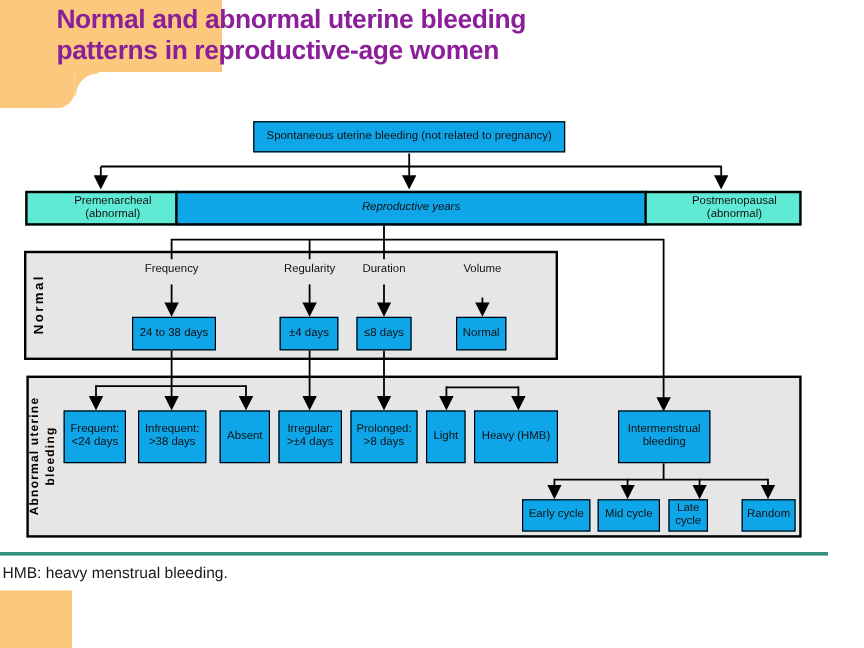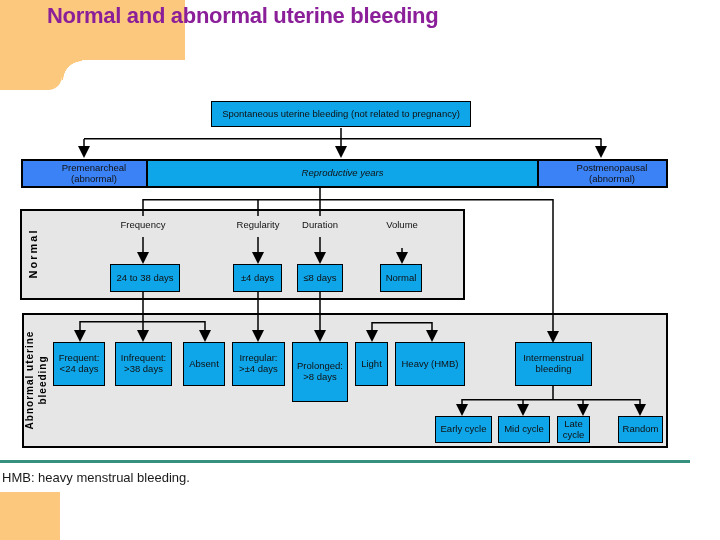--- a/index.html
+++ b/index.html
@@ -14,21 +14,21 @@
     background:radial-gradient(circle 20px at 100% 100%, rgba(255,255,255,0) 0 18.5px, #FBC87D 19px);}
   .y-bottom{position:absolute;left:0;top:492px;width:60px;height:48px;background:#FBC87D;}
   .teal-rule{position:absolute;left:0;top:460px;width:690px;height:3px;background:#35907F;}
   
   .title{position:absolute;left:47px;top:3px;font-size:22px;line-height:26px;font-weight:bold;
     color:#8B1E99;letter-spacing:-0.3px;white-space:nowrap;}
   
   .bx{position:absolute;box-sizing:border-box;border:1.5px solid #000;background:#0ea5e9;
     display:flex;align-items:center;justify-content:center;text-align:center;
     font-size:9.5px;line-height:1.15;padding:1px;}
-  .gray{background:#3b82f6;padding-left:20px;}
+  .gray{background:#5eead4;padding-left:20px;}
   .band{position:absolute;box-sizing:border-box;border:2px solid #000;background:#E6E6E6;}
   .bar{border-width:2px;}
   .param{position:absolute;transform:translateX(-50%);font-size:9.5px;color:#111;}
   .vlabel{position:absolute;transform:rotate(-90deg);font-weight:bold;color:#000;
     text-align:center;line-height:13px;}
   #normal-vlabel{left:-12px;top:247px;width:90px;font-size:11px;letter-spacing:2px;}
   #abnormal-vlabel{left:-24px;top:367px;width:120px;font-size:10px;letter-spacing:1px;}
   .connectors{position:absolute;left:0;top:0;pointer-events:none;}
   .footnote{position:absolute;left:2px;top:470px;font-size:13px;color:#1a1a1a;}
 </style>
@@ -38,20 +38,21 @@
 <div id="slide">
 
   <div class="y-top"></div>
   <div class="y-left"></div>
   <div class="y-fillet"></div>
   <div class="y-bottom"></div>
   <div class="teal-rule"></div>
 
   <div class="title">
     <div>Normal and abnormal uterine bleeding</div>
+    <div>patterns in reproductive-age women</div>
   </div>
 
   <div class="band" style="left:20px;top:209px;width:445px;height:91px;"></div>
   <div class="band" style="left:22px;top:313px;width:646px;height:135px;"></div>
 
   <svg class="connectors" width="720" height="540">
     <defs>
       <marker id="ah" viewBox="0 0 10 10" refX="5" refY="5" markerWidth="8" markerHeight="8" orient="auto">
         <path d="M0,0 L10,5 L0,10 z" fill="#000"></path>
       </marker>
@@ -103,21 +104,21 @@
   <div class="bx" style="left:233px;top:264px;width:49px;height:28px;">±4 days</div>
   <div class="bx" style="left:297px;top:264px;width:46px;height:28px;">≤8 days</div>
   <div class="bx" style="left:380px;top:264px;width:42px;height:28px;">Normal</div>
 
   <div class="vlabel" id="abnormal-vlabel">Abnormal uterine bleeding</div>
 
   <div class="bx" style="left:53px;top:342px;width:52px;height:44px;">Frequent: &lt;24 days</div>
   <div class="bx" style="left:115px;top:342px;width:57px;height:44px;">Infrequent: &gt;38 days</div>
   <div class="bx" style="left:183px;top:342px;width:42px;height:44px;">Absent</div>
   <div class="bx" style="left:232px;top:342px;width:53px;height:44px;">Irregular: &gt;±4 days</div>
-  <div class="bx" style="left:292px;top:342px;width:56px;height:60px;">Prolonged: &gt;8 days</div>
+  <div class="bx" style="left:292px;top:342px;width:56px;height:44px;">Prolonged: &gt;8 days</div>
   <div class="bx" style="left:355px;top:342px;width:33px;height:44px;">Light</div>
   <div class="bx" style="left:515px;top:342px;width:77px;height:44px;">Intermenstrual bleeding</div>
   <div class="bx" style="left:395px;top:342px;width:70px;height:44px;">Heavy (HMB)</div>
 
   <div class="bx" style="left:435px;top:416px;width:57px;height:27px;">Early cycle</div>
   <div class="bx" style="left:498px;top:416px;width:52px;height:27px;">Mid cycle</div>
   <div class="bx" style="left:557px;top:416px;width:33px;height:27px;">Late cycle</div>
   <div class="bx" style="left:618px;top:416px;width:45px;height:27px;">Random</div>
 
   <div class="footnote">HMB: heavy menstrual bleeding.</div>

